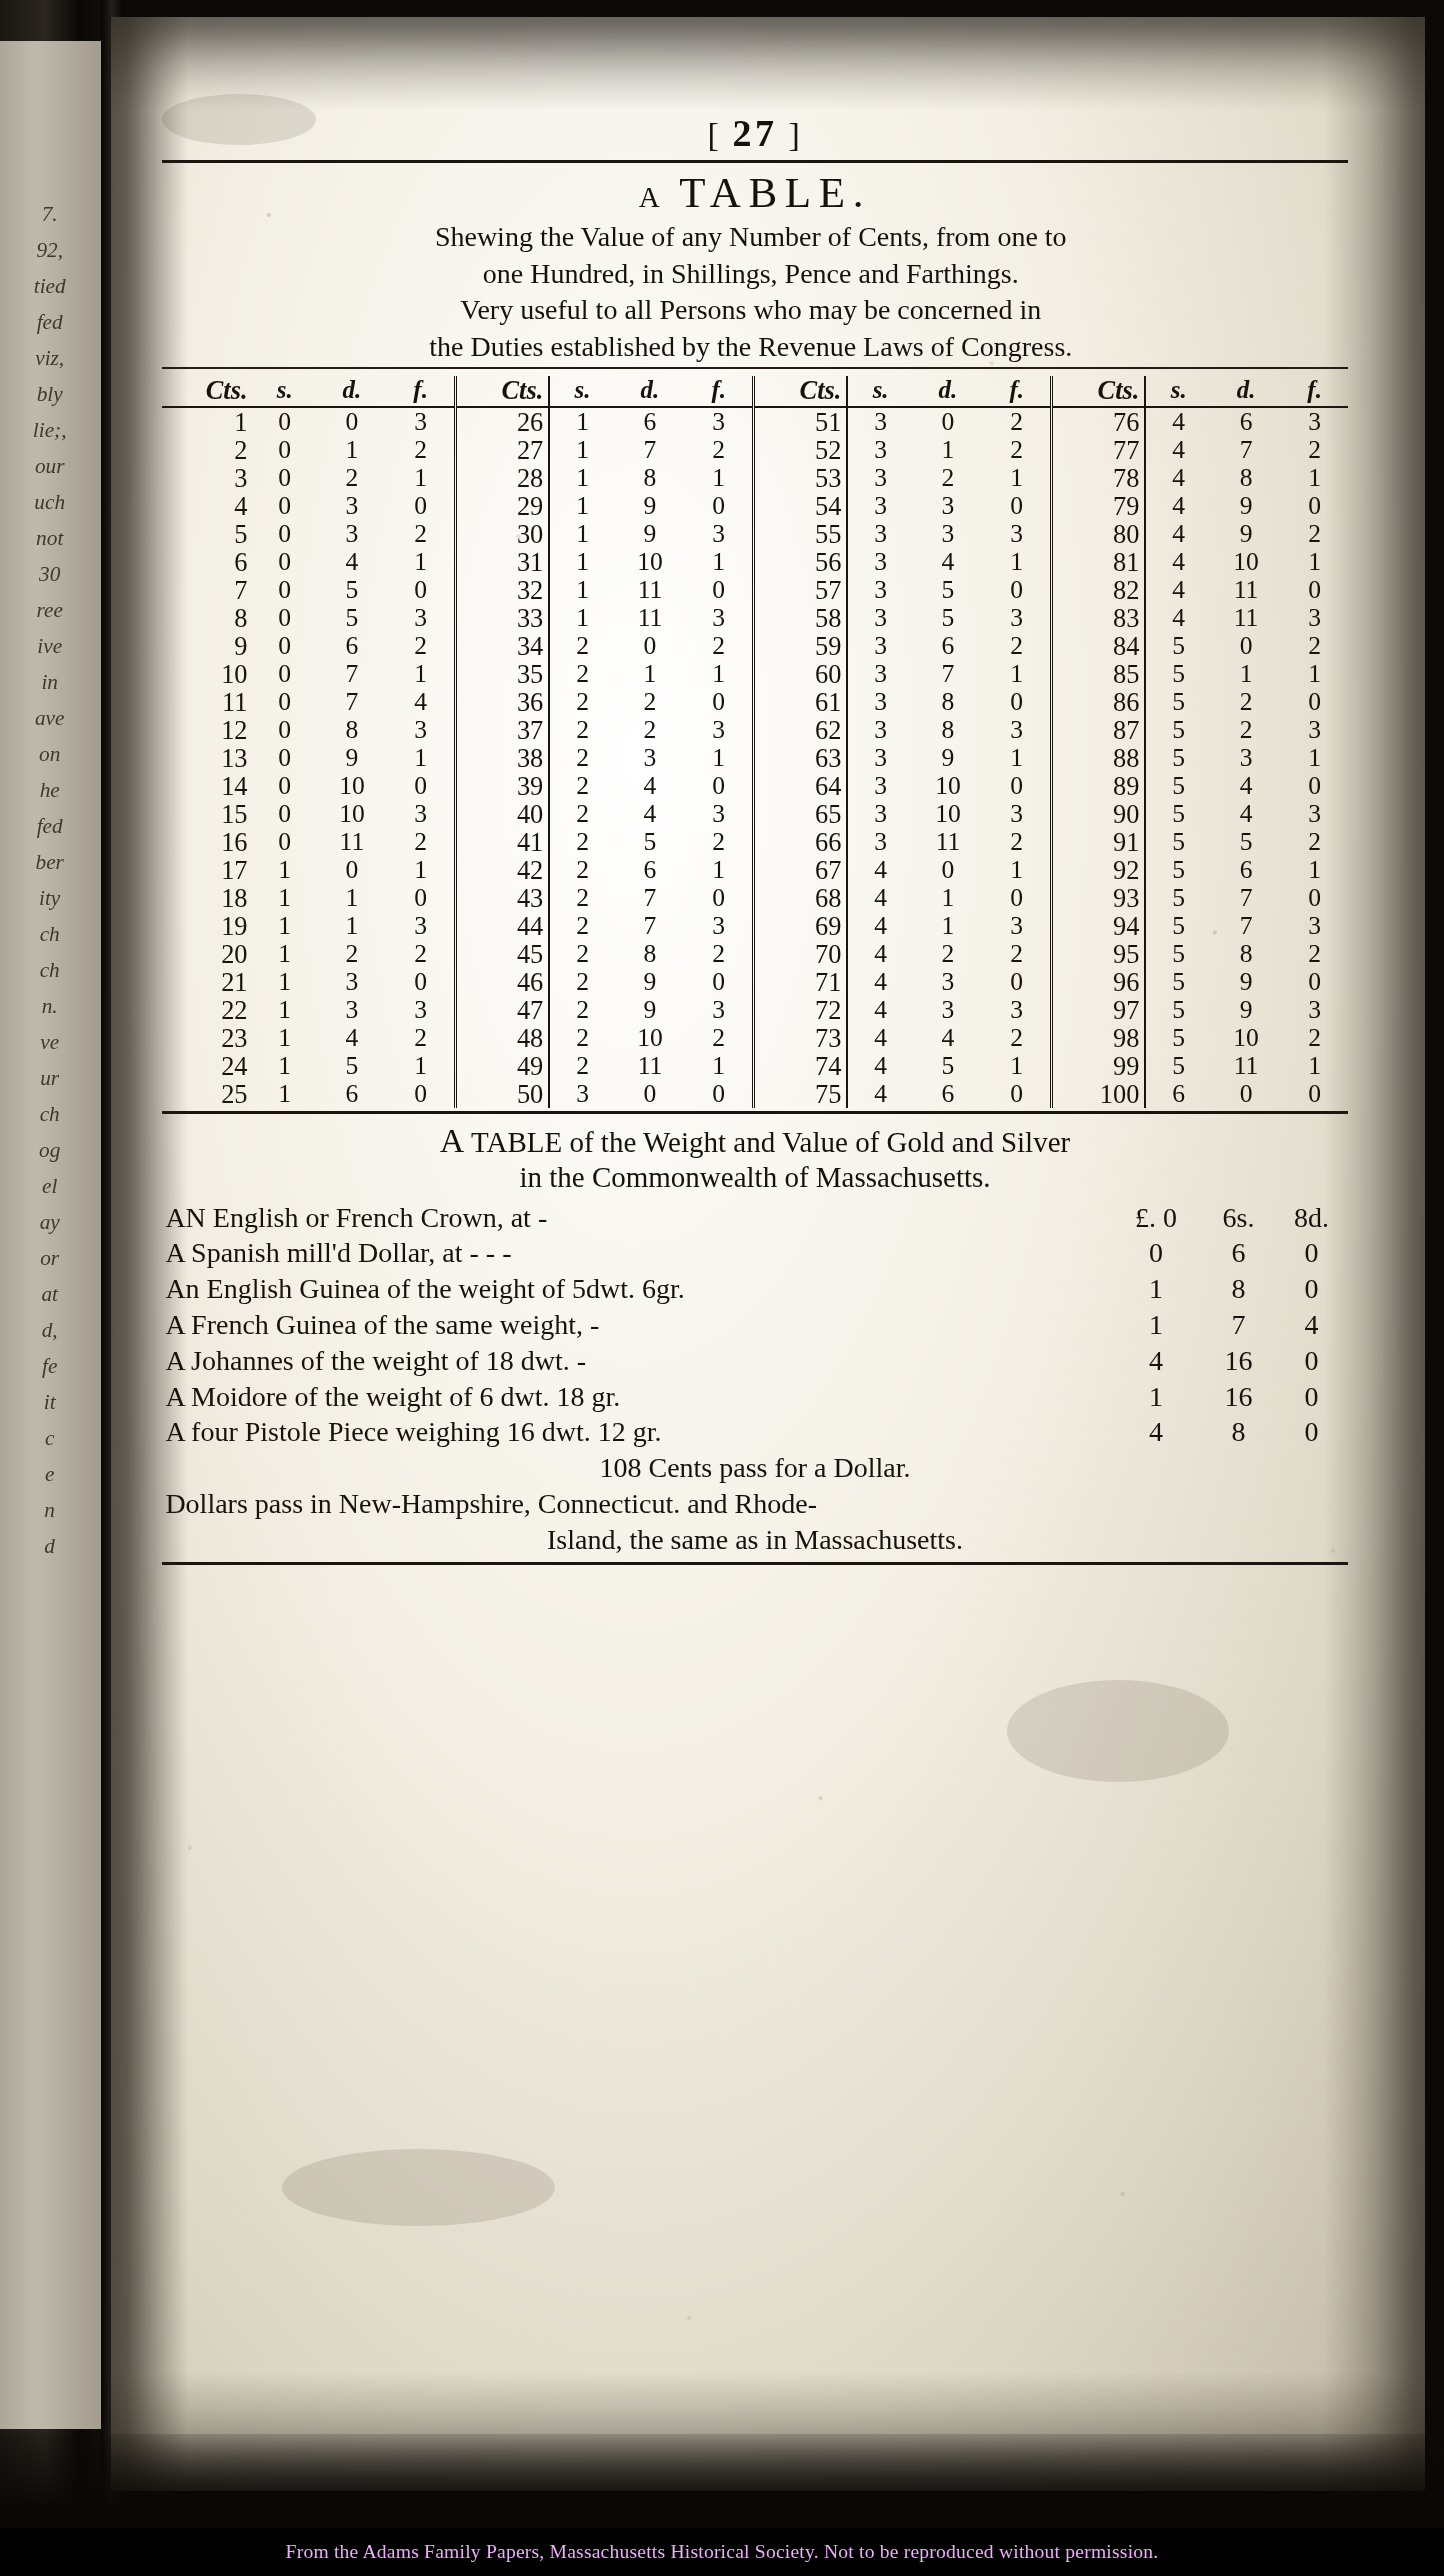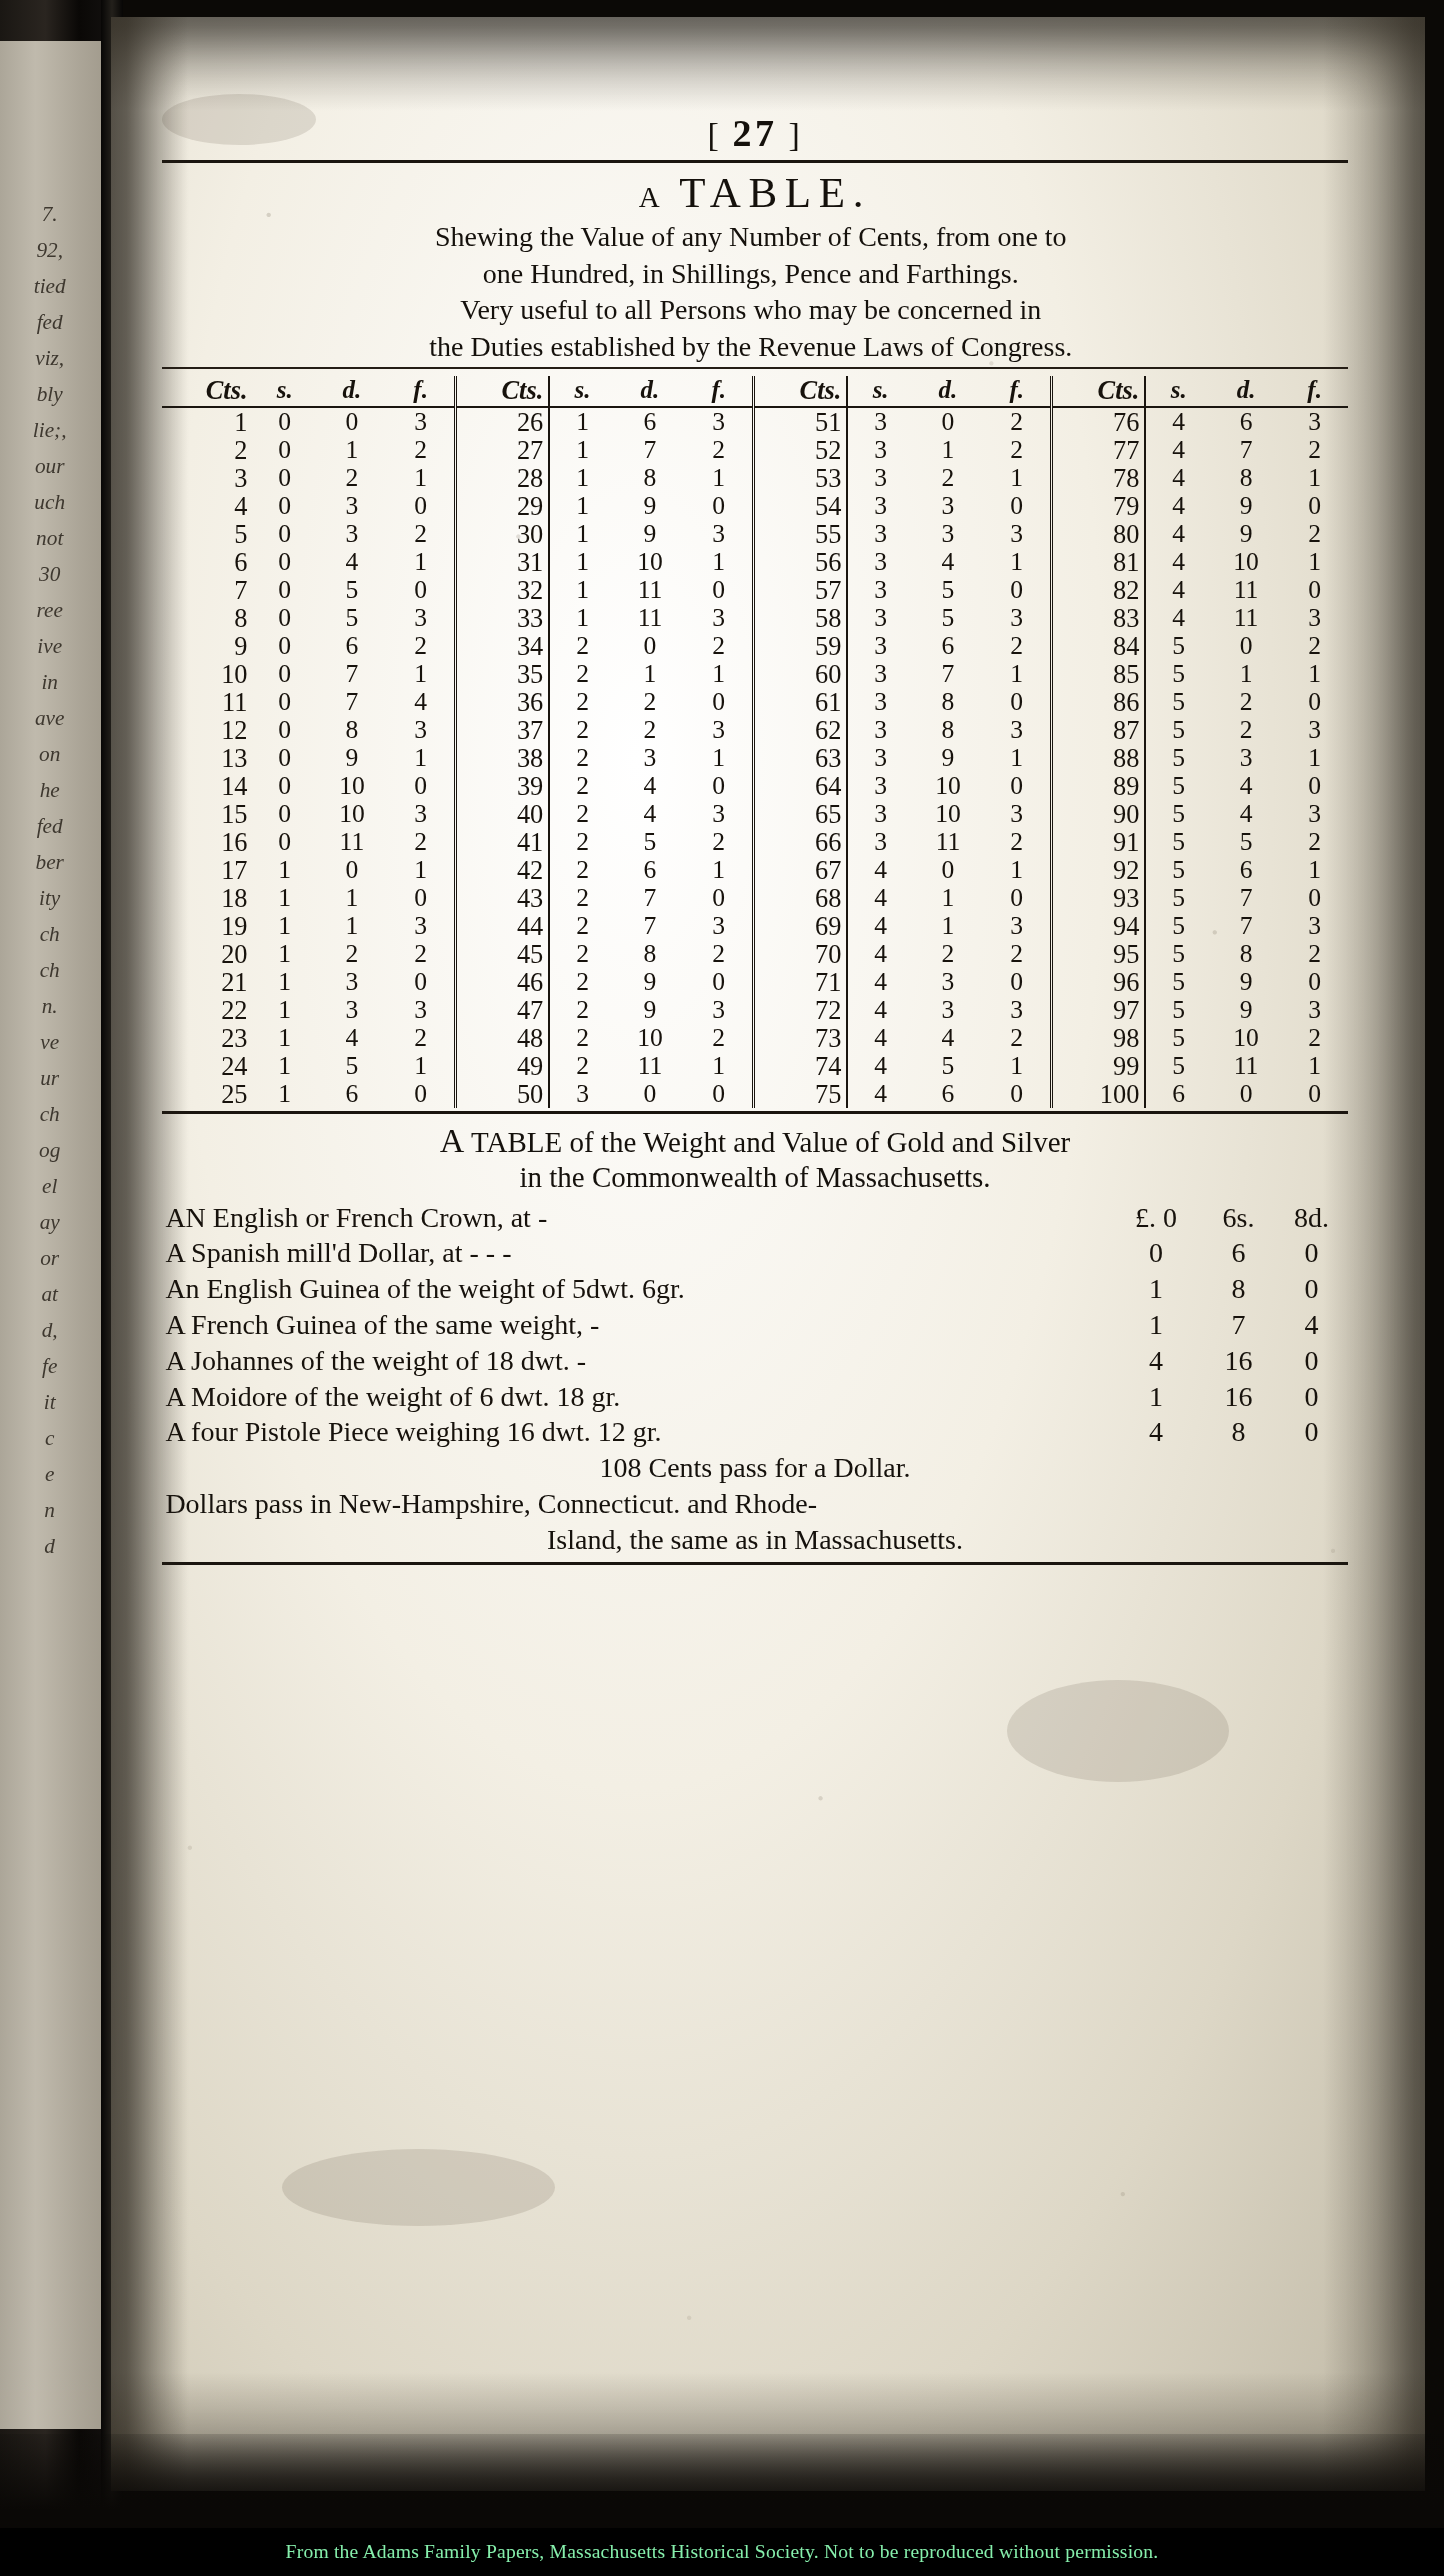--- a/index.html
+++ b/index.html
@@ -181,21 +181,21 @@
   table.gs td.numw { width: 92px; text-align: center; }
   .center-line { text-align: center; font-size: 28px; line-height: 36px; }
 
   
   #caption {
     position: absolute;
     left: 0; bottom: 0;
     width: 1444px;
     height: 48px;
     background: #000;
-    color: #86efac;
+    color: #f0abfc;
     font-size: 19.6px;
     font-family: "Liberation Serif", serif;
     display: flex;
     align-items: center;
     justify-content: center;
     letter-spacing: 0.2px;
   }
   #bottom-dark {
     position: absolute;
     left: 0; bottom: 48px;

